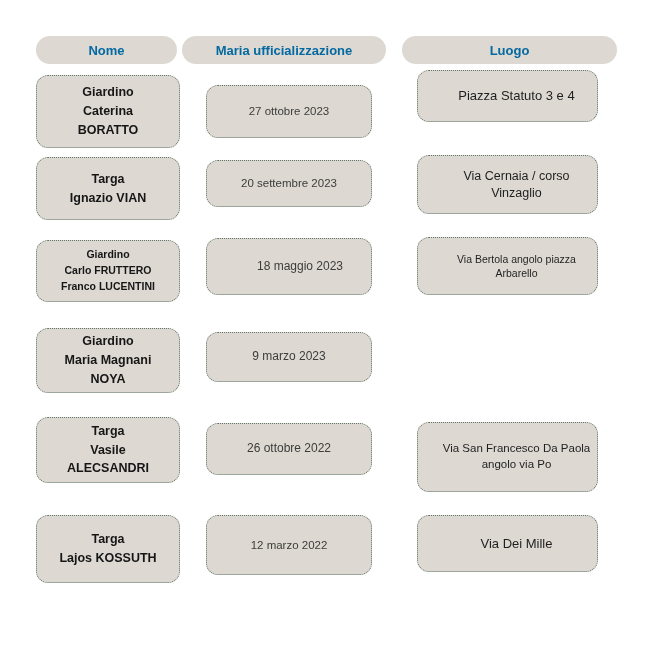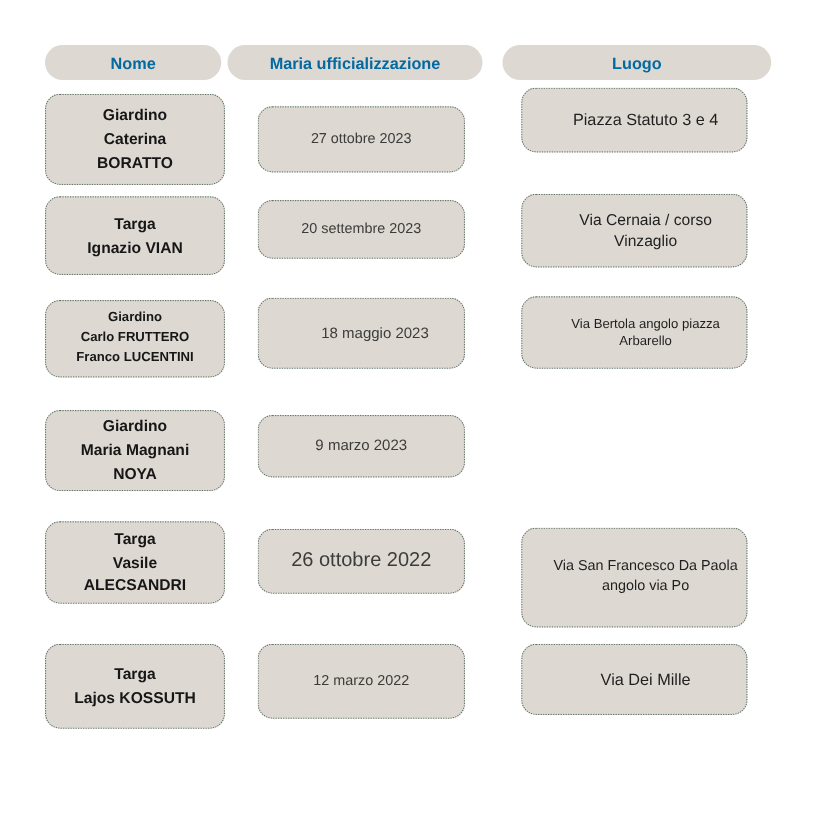--- a/index.html
+++ b/index.html
@@ -55,30 +55,30 @@
   .n4 { top: 328px; height: 65px; }
   .n5 { top: 417px; height: 66px; }
   .n6 { top: 515px; height: 68px; }
 
   
   .date { font-size: 11.5px; color: #3c3c3a; line-height: 1.3; }
   .d1 { top: 85px;  height: 53px; }
   .d2 { top: 160px; height: 47px; }
   .d3 { top: 238px; height: 57px; font-size: 12px; padding-left: 28px; }
   .d4 { top: 332px; height: 50px; font-size: 12px; }
-  .d5 { top: 423px; height: 52px; font-size: 16px; }
+  .d5 { top: 423px; height: 52px; font-size: 12px; }
   .d6 { top: 515px; height: 60px; }
 
   
   .place { font-size: 13px; line-height: 1.35; color: #1f1f1f; padding-left: 24px; }
   .p1 { top: 70px;  height: 52px; }
   .p2 { top: 143px; height: 59px; font-size: 12.5px; margin-top: 12px; }
   .p3 { top: 237px; height: 58px; font-size: 10.5px; }
   .p4 { top: 325px; height: 65px; font-size: 11.5px; }
-  .p5 { top: 422px; height: 80px; font-size: 11.5px; }
+  .p5 { top: 422px; height: 70px; font-size: 11.5px; }
   .p6 { top: 515px; height: 57px; }
 </style>
 </head>
 <body>
 
 <div id="canvas">
 
   <div class="pill h1">Nome</div>
   <div class="pill h2">Maria ufficializzazione</div>
   <div class="pill h3">Luogo</div>

